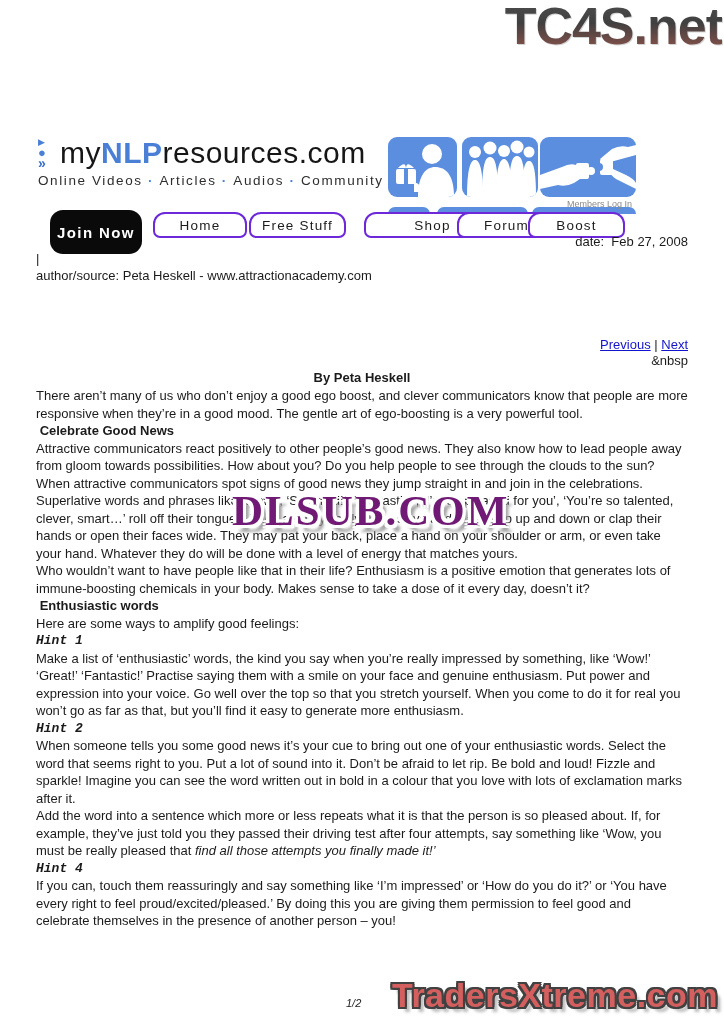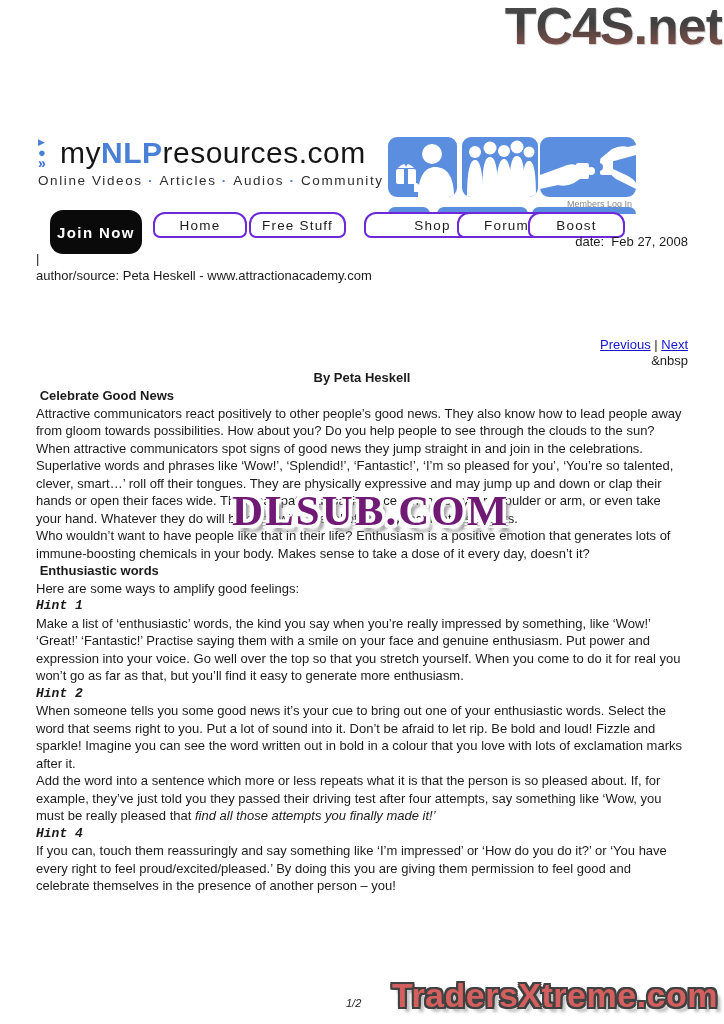--- a/index.html
+++ b/index.html
@@ -148,20 +148,21 @@
   <div class="content">
     <div class="title-line2">date:  Feb 27, 2008</div>
     <div class="pipe-line">|</div>
     <div class="author-line">author/source: Peta Heskell - www.attractionacademy.com</div>
 
     <div class="navlinks"><a>Previous</a><span style="white-space:pre;"> | </span><a>Next</a></div>
     <div class="nbsp-line">&amp;nbsp</div>
 
     <div class="byline">By Peta Heskell</div>
     <div class="article">
+        <div class="blk p">There aren’t many of us who don’t enjoy a good ego boost, and clever communicators know that people are more responsive when they’re in a good mood. The gentle art of ego-boosting is a very powerful tool.</div>
         <div class="blk h"> Celebrate Good News</div>
         <div class="blk p">Attractive communicators react positively to other people’s good news. They also know how to lead people away from gloom towards possibilities. How about you? Do you help people to see through the clouds to the sun?</div>
         <div class="blk p">When attractive communicators spot signs of good news they jump straight in and join in the celebrations. Superlative words and phrases like ‘Wow!’, ‘Splendid!’, ‘Fantastic!’, ‘I’m so pleased for you’, ‘You’re so talented, clever, smart…’ roll off their tongues. They are physically expressive and may jump up and down or clap their hands or open their faces wide. They may pat your back, place a hand on your shoulder or arm, or even take your hand. Whatever they do will be done with a level of energy that matches yours.</div>
         <div class="blk p">Who wouldn’t want to have people like that in their life? Enthusiasm is a positive emotion that generates lots of immune-boosting chemicals in your body. Makes sense to take a dose of it every day, doesn’t it?</div>
         <div class="blk h"> Enthusiastic words</div>
         <div class="blk p">Here are some ways to amplify good feelings:</div>
         <div class="blk hint">Hint 1</div>
         <div class="blk p">Make a list of ‘enthusiastic’ words, the kind you say when you’re really impressed by something, like ‘Wow!’ ‘Great!’ ‘Fantastic!’ Practise saying them with a smile on your face and genuine enthusiasm. Put power and expression into your voice. Go well over the top so that you stretch yourself. When you come to do it for real you won’t go as far as that, but you’ll find it easy to generate more enthusiasm.</div>
         <div class="blk hint">Hint 2</div>
         <div class="blk p">When someone tells you some good news it’s your cue to bring out one of your enthusiastic words. Select the word that seems right to you. Put a lot of sound into it. Don’t be afraid to let rip. Be bold and loud! Fizzle and sparkle! Imagine you can see the word written out in bold in a colour that you love with lots of exclamation marks after it.</div>

